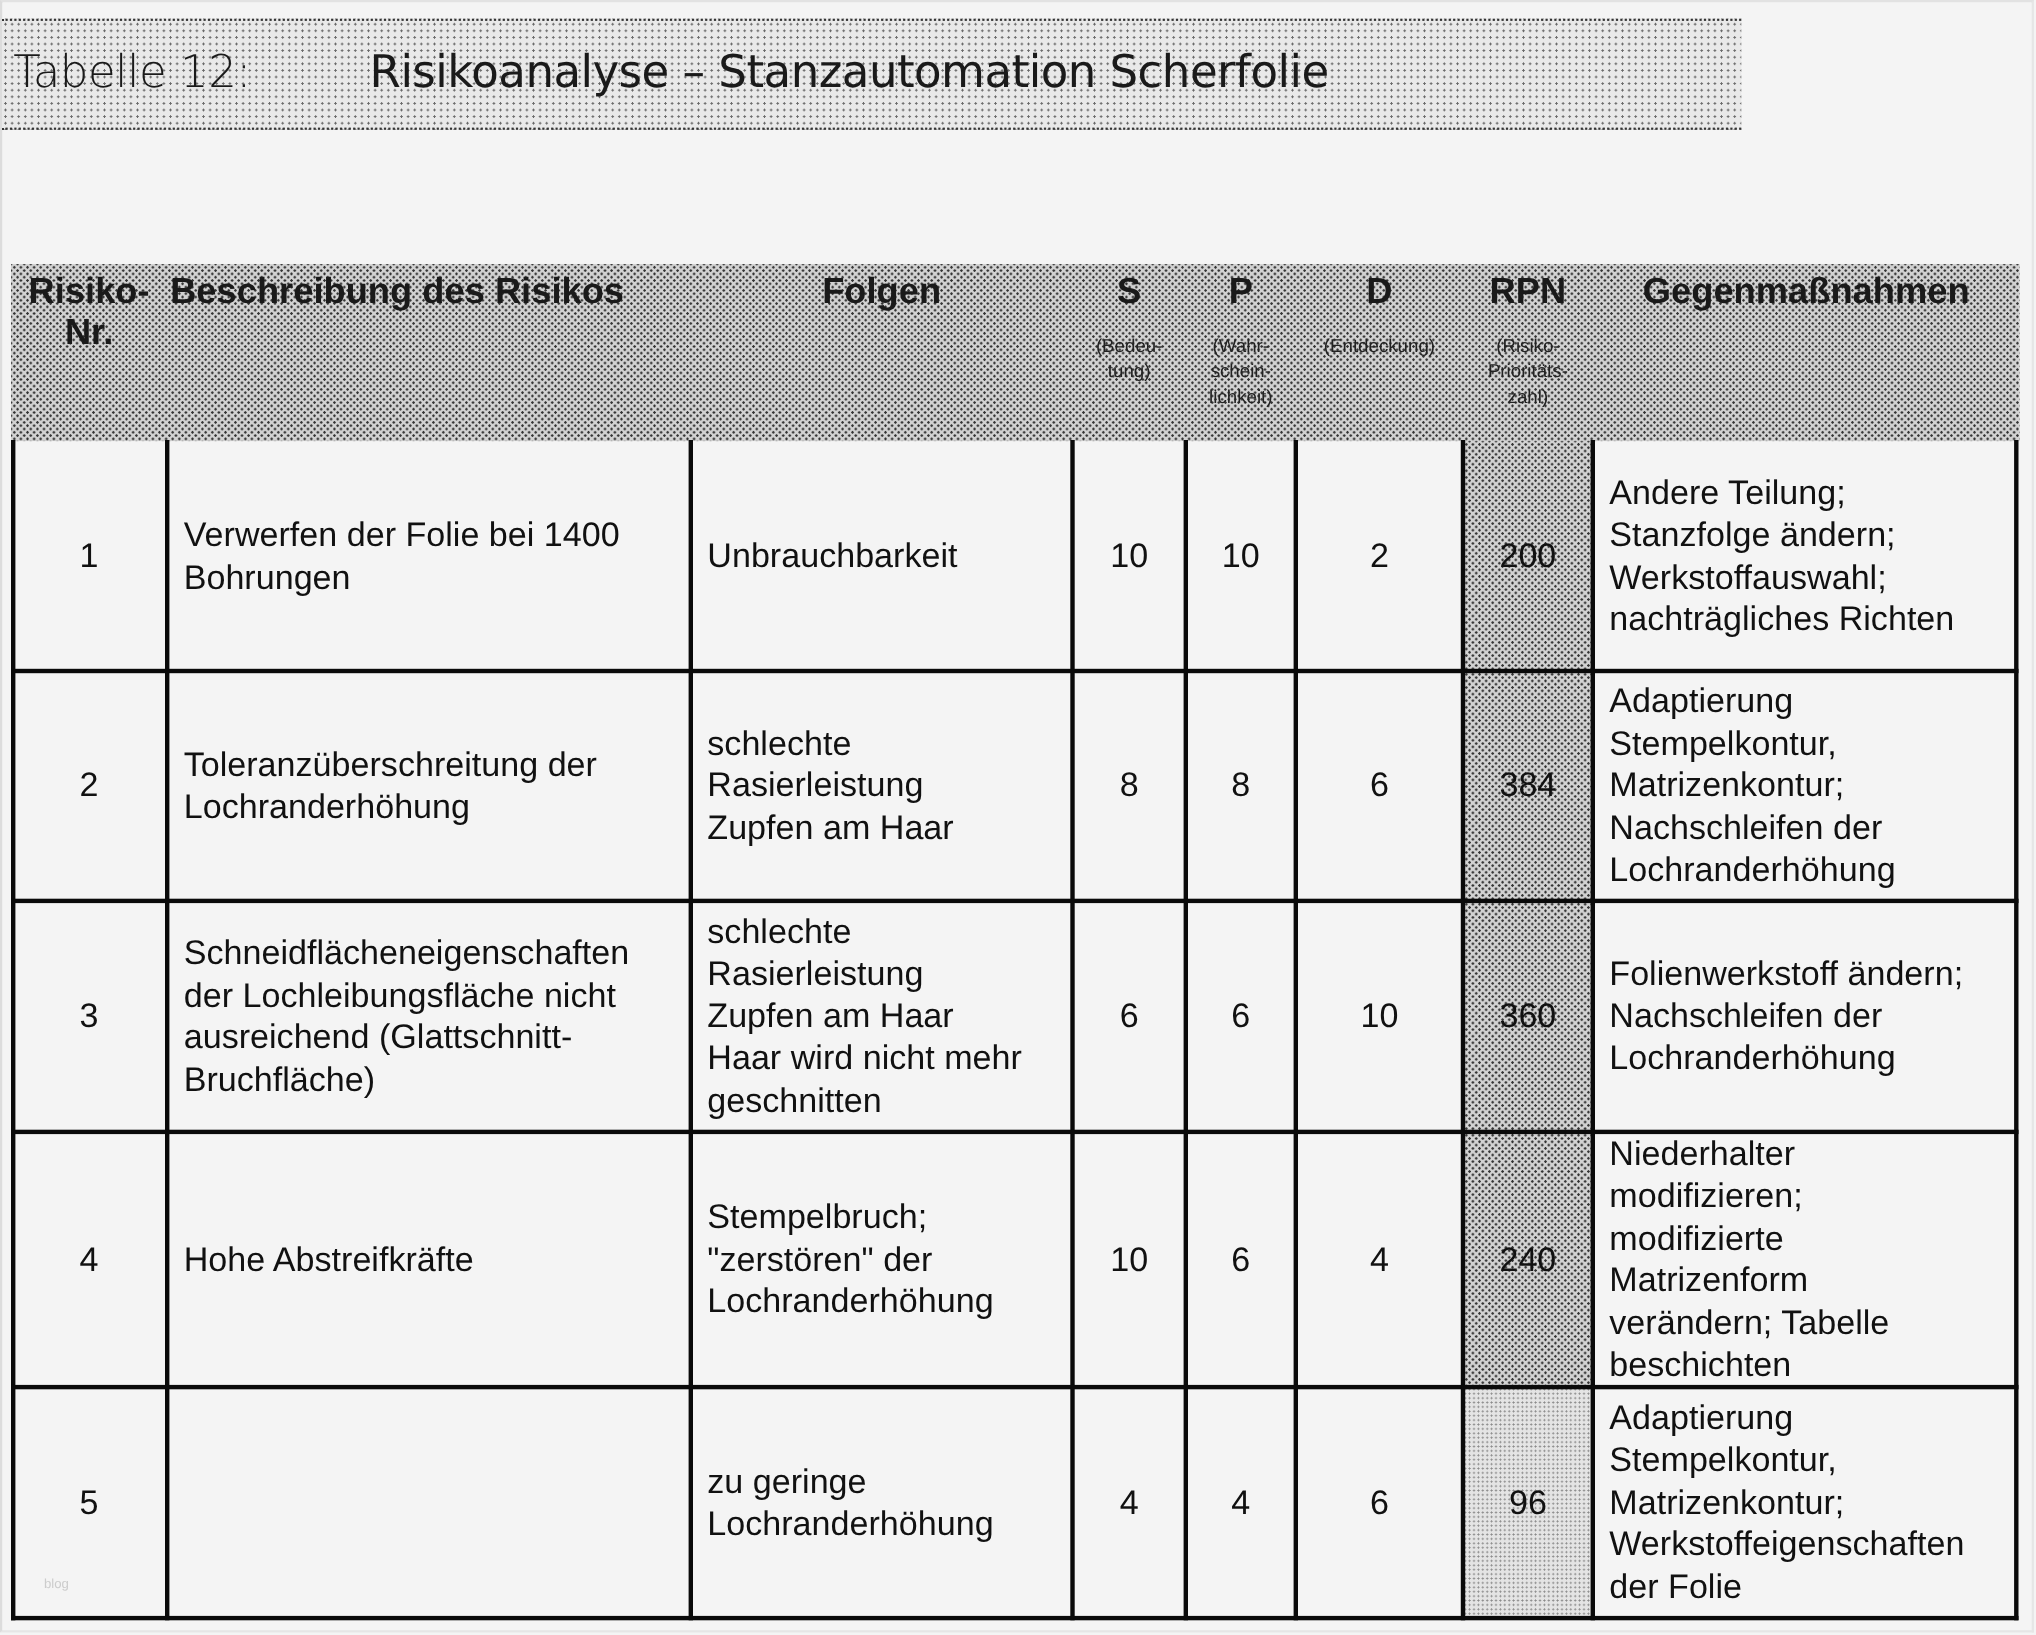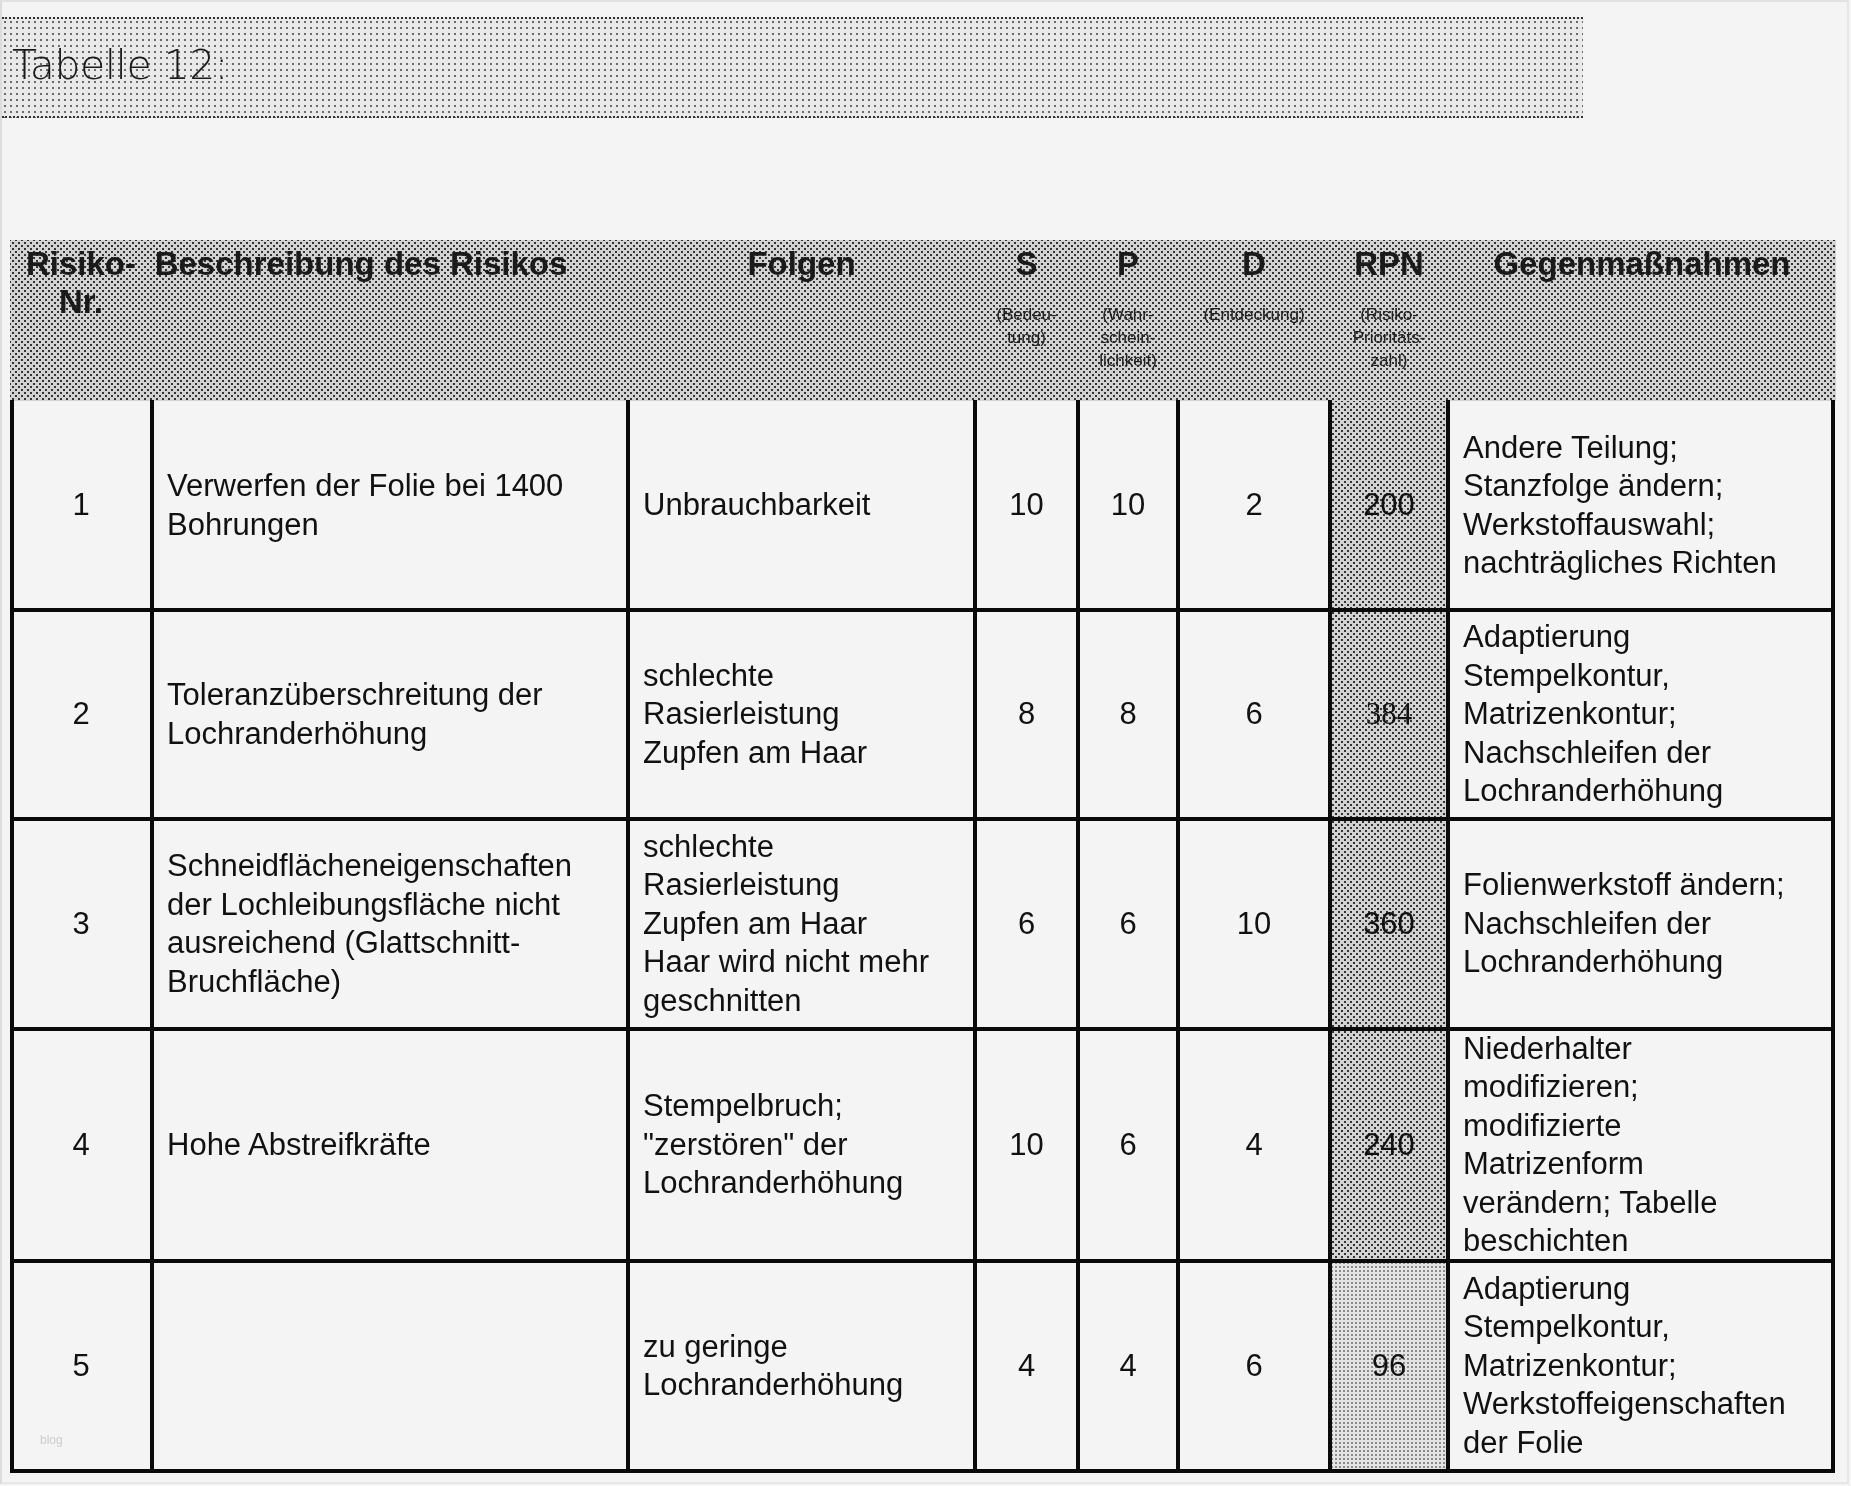--- a/index.html
+++ b/index.html
@@ -89,20 +89,21 @@
     position: absolute; left: 40px; top: 1433px; font-size: 12px; color: #ccc;
   }
 </style>
 </head>
 <body>
 
 <div class="page-frame"></div>
 
 <div class="title-band stipple-light">
   <span class="title-label">Tabelle 12:</span>
+  <span class="title-text">Risikoanalyse – Stanzautomation Scherfolie</span>
 </div>
 
 <div class="table">
 
   <div class="hdr stipple-dense">
     <div class="hcell" style="left:0;width:142px;">
       <span class="hmain" style="white-space:pre-line;">Risiko-
 Nr.</span>
     </div>
     <div class="hcell" style="left:142px;width:418px;">
@@ -183,21 +184,21 @@
       </div>
     <div class="cell center" style="left:965px;width:103px;">
         <span class="txt">8</span>
       </div>
     <div class="cell center" style="left:1068px;width:100px;">
         <span class="txt">8</span>
       </div>
     <div class="cell center" style="left:1168px;width:152px;">
         <span class="txt">6</span>
       </div>
-    <div class="cell center stipple-dense" style="left:1320px;width:118px;font-family:Liberation Serif, serif;">
+    <div class="cell center stipple-dense" style="left:1320px;width:118px;">
         <span class="txt">384</span>
       </div>
     <div class="cell left" style="left:1438px;width:388px;">
         <span class="txt">Adaptierung
 Stempelkontur,
 Matrizenkontur;
 Nachschleifen der
 Lochranderhöhung</span>
       </div>
   </div>

